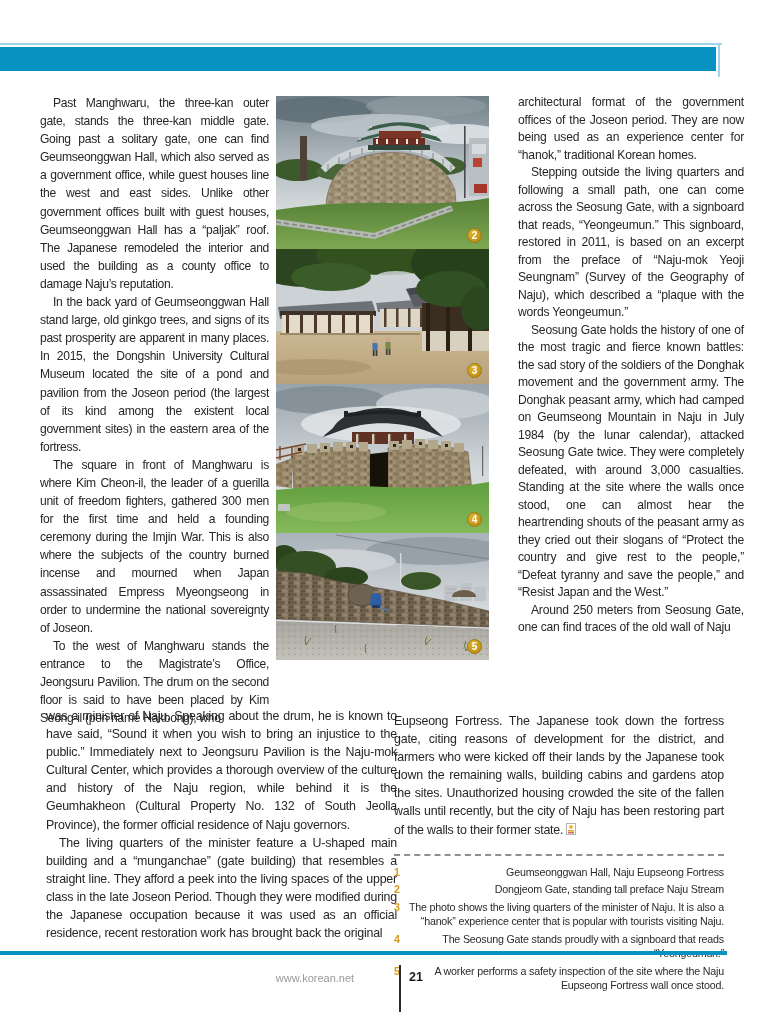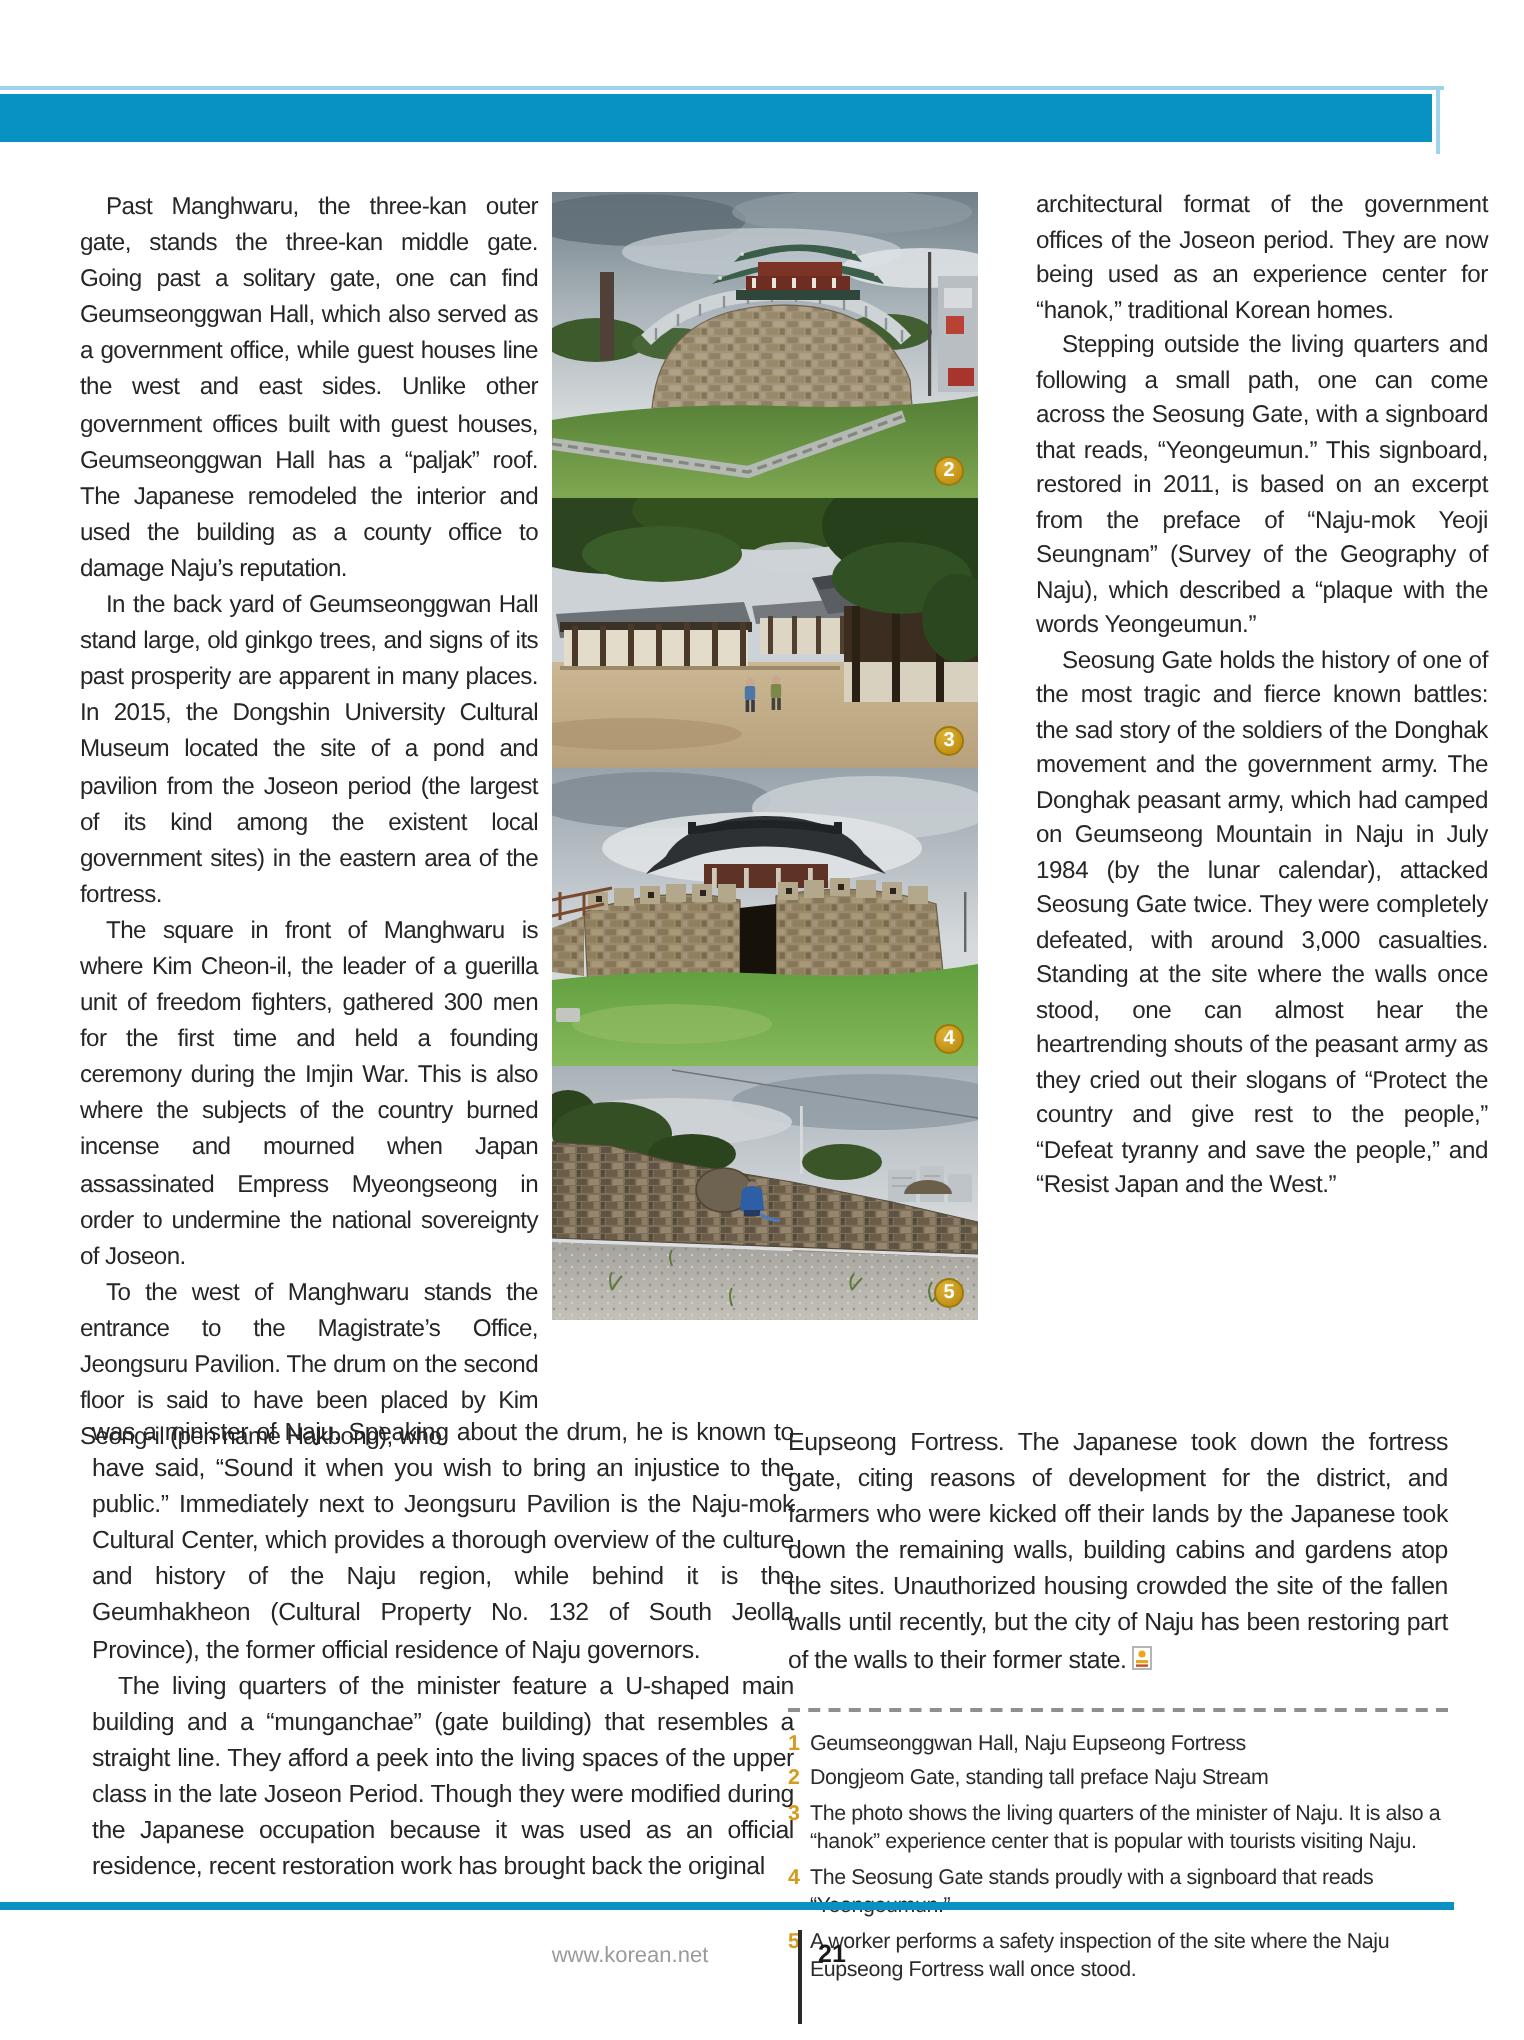--- a/index.html
+++ b/index.html
@@ -38,21 +38,21 @@
     position:absolute; right:7px; bottom:6px; width:15px; height:15px; border-radius:50%;
     background:radial-gradient(circle at 35% 30%, #ddb133, #b8860b);
     border:1px solid var(--badge-gold,#9a7a0c); box-sizing:border-box;
     color:#fff; font-size:10px; font-weight:bold; display:flex; align-items:center; justify-content:center;
   }
 
   
   .dashed-sep { border:none; border-top:2px dashed #8f8f8f; margin:14px 0 9px; }
   .cap-row { display:flex; gap:4px; font-size:10.7px; line-height:14.5px; color:#2b2b2b; margin-bottom:3px; }
   .cap-num { color:var(--caption-number,#d69a1e); font-weight:bold; flex:0 0 auto; min-width:7px; }
-  .cap-text { flex:1; }
+  .cap-text { flex:1;text-align:right; }
 
   .end-mark { display:inline-block; margin-left:3px; vertical-align:-1px; }
 
   
   .footer-site { position:absolute; left:240px; top:972px; width:150px; text-align:center; font-size:11px; color:#9a9a9a; }
   .footer-divline { position:absolute; left:399px; top:965px; width:2px; height:47px; background:#2a2a2a; }
   .footer-page { position:absolute; left:409px; top:970px; font-size:12.5px; font-weight:bold; color:#1a1a1a; }
 </style>
 </head>
 <body>
@@ -348,20 +348,21 @@
         </g>
       </svg>
       <span class="badge">5</span>
     </figure>
   </div>
 
   <div class="col-right">
     <p class="body-text">architectural format of the government offices of the Joseon period. They are now being used as an experience center for “hanok,” traditional Korean homes.</p>
     <p class="body-text indent">Stepping outside the living quarters and following a small path, one can come across the Seosung Gate, with a signboard that reads, “Yeongeumun.” This signboard, restored in 2011, is based on an excerpt from the preface of “Naju-mok Yeoji Seungnam” (Survey of the Geography of Naju), which described a “plaque with the words Yeongeumun.”</p>
     <p class="body-text indent">Seosung Gate holds the history of one of the most tragic and fierce known battles: the sad story of the soldiers of the Donghak movement and the government army. The Donghak peasant army, which had camped on Geumseong Mountain in Naju in July 1984 (by the lunar calendar), attacked Seosung Gate twice. They were completely defeated, with around 3,000 casualties. Standing at the site where the walls once stood, one can almost hear the heartrending shouts of the peasant army as they cried out their slogans of “Protect the country and give rest to the people,” “Defeat tyranny and save the people,” and “Resist Japan and the West.”</p>
+    <p class="body-text indent">Around 250 meters from Seosung Gate, one can find traces of the old wall of Naju</p>
   </div>
 
   <div class="wide-left">
     <p class="body-text">was a minister of Naju. Speaking about the drum, he is known to have said, “Sound it when you wish to bring an injustice to the public.” Immediately next to Jeongsuru Pavilion is the Naju-mok Cultural Center, which provides a thorough overview of the culture and history of the Naju region, while behind it is the Geumhakheon (Cultural Property No. 132 of South Jeolla Province), the former official residence of Naju governors.</p>
     <p class="body-text indent">The living quarters of the minister feature a U-shaped main building and a “munganchae” (gate building) that resembles a straight line. They afford a peek into the living spaces of the upper class in the late Joseon Period. Though they were modified during the Japanese occupation because it was used as an official residence, recent restoration work has brought back the original</p>
   </div>
 
   <div class="wide-right">
     <p class="body-text"><span>Eupseong Fortress. The Japanese took down the fortress gate, citing reasons of development for the district, and farmers who were kicked off their lands by the Japanese took down the remaining walls, building cabins and gardens atop the sites. Unauthorized housing crowded the site of the fallen walls until recently, but the city of Naju has been restoring part of the walls to their former state.</span><span class="end-mark"><svg width="10" height="12" viewBox="0 0 10 12">
             <rect x="0.5" y="0.5" width="9" height="11" fill="#fff" stroke="#b5b5b5"></rect>

